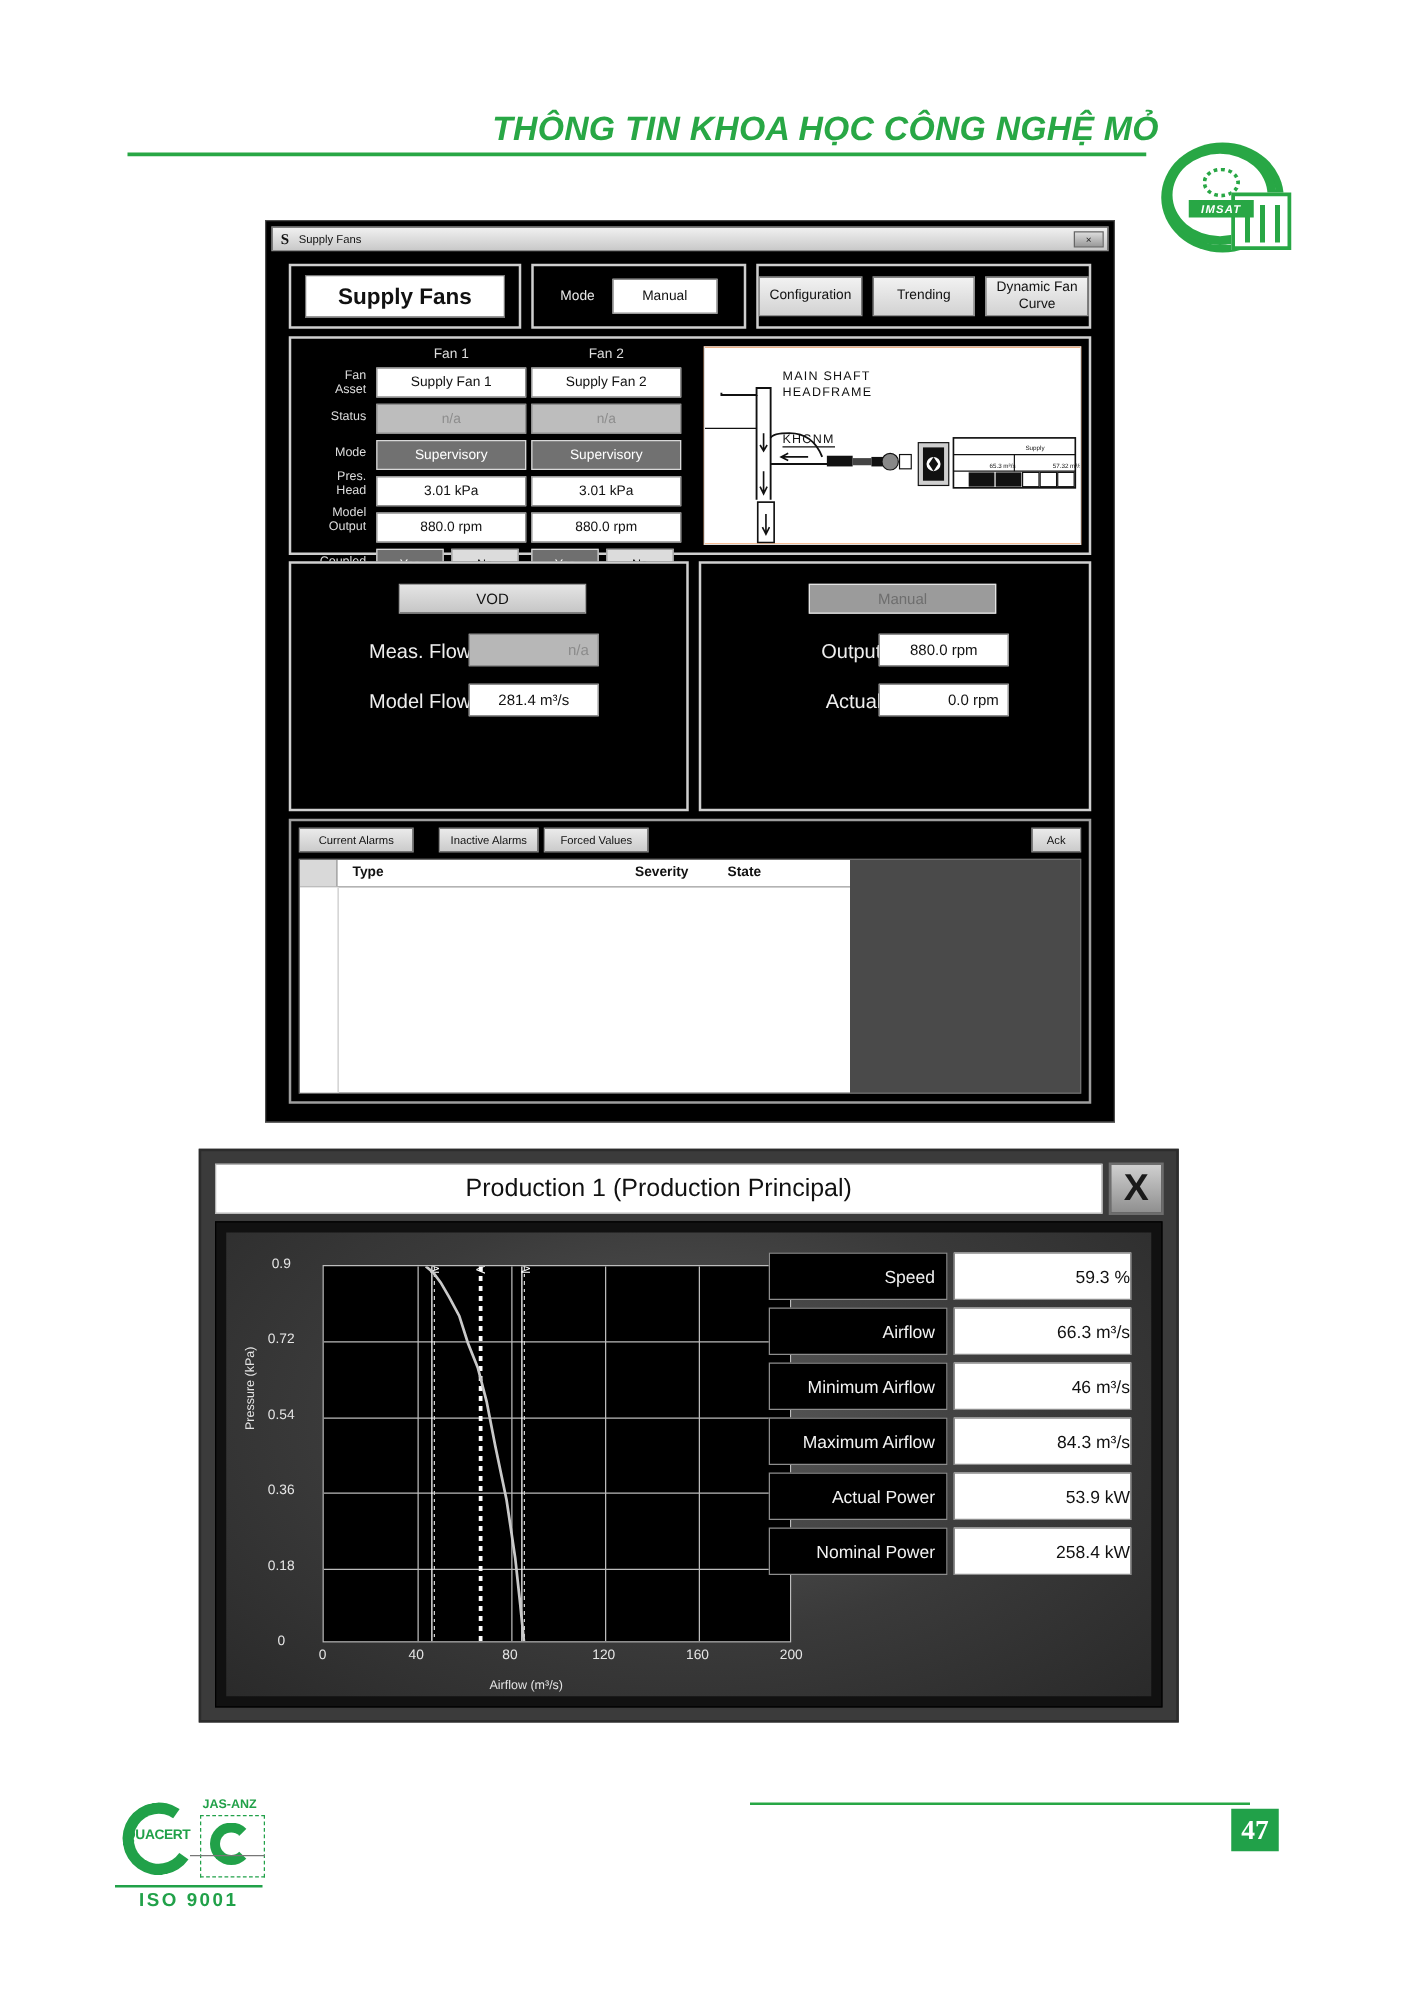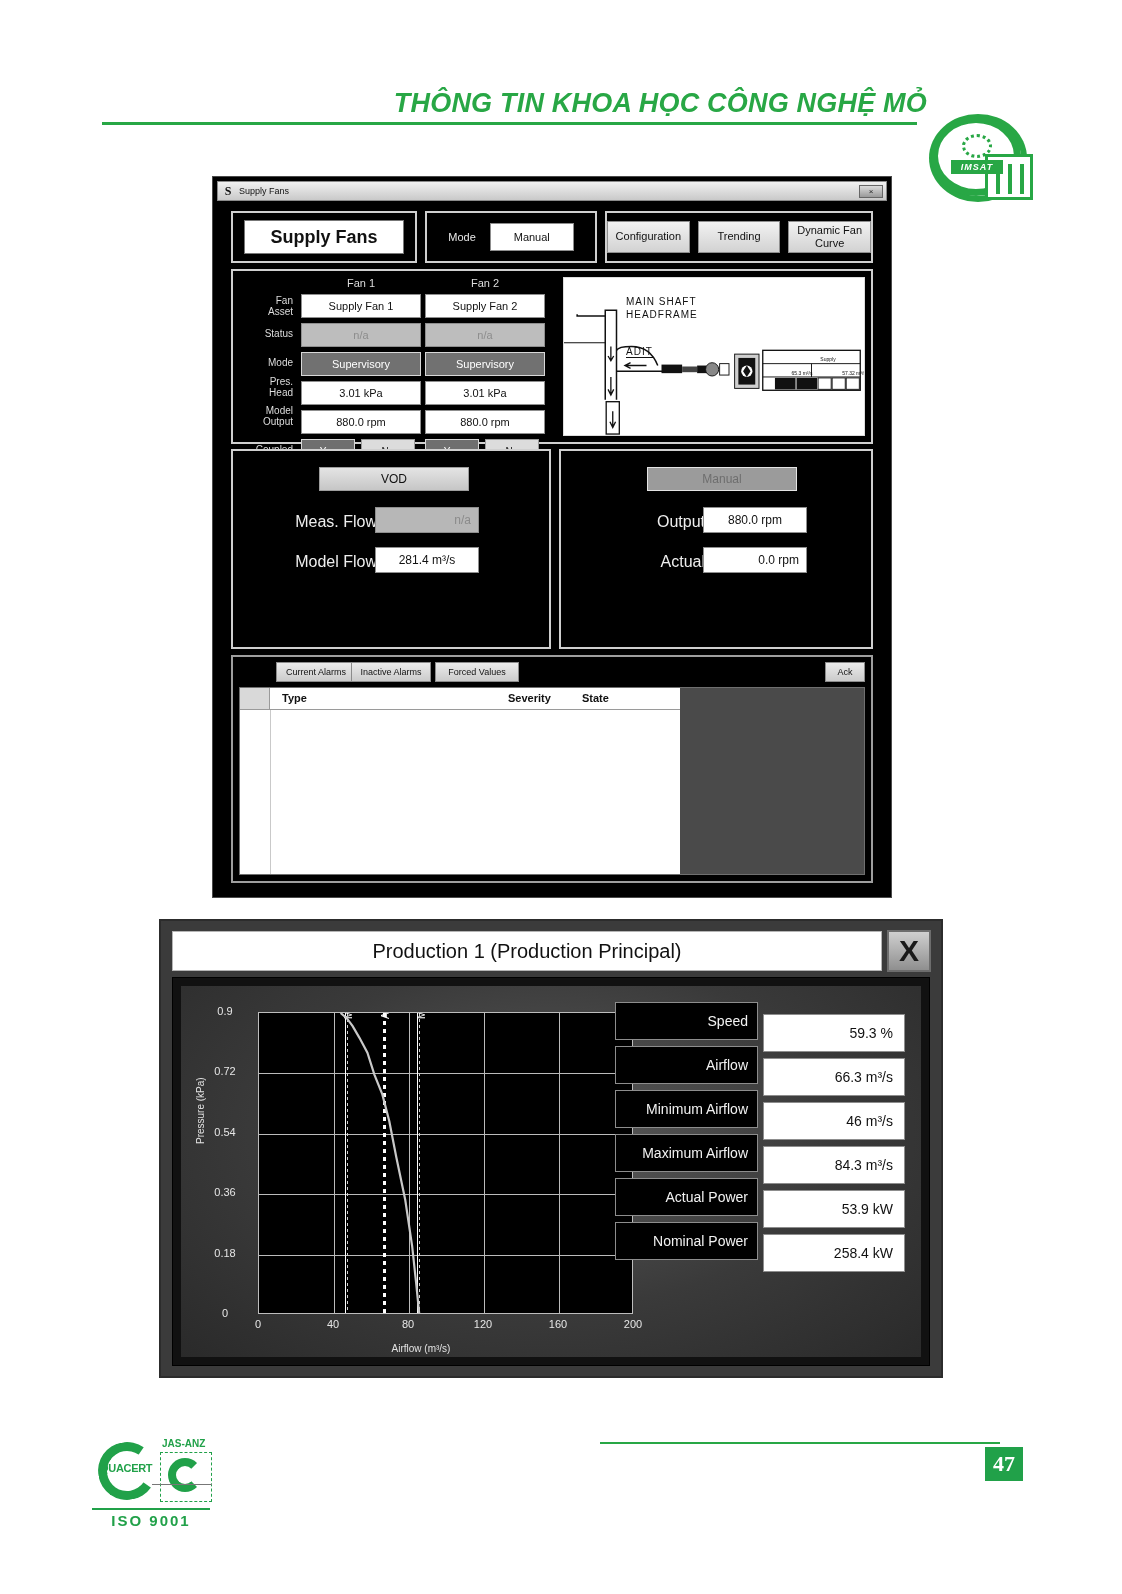--- a/index.html
+++ b/index.html
@@ -156,21 +156,21 @@
   .panelD{
     position:absolute;left:14px;top:452px;right:14px;bottom:10px;
     background:#000;border:2px solid #9e9e9e;box-sizing:border-box;
   }
   .al-tabs{position:absolute;left:6px;top:5px;right:6px;height:22px;}
   .al-tab{
     position:absolute;height:20px;background:linear-gradient(#ebebeb,#cbcbcb);
     border:1px solid #8b8b8b;box-sizing:border-box;font-size:9px;color:#111;
     display:flex;align-items:center;justify-content:center;
   }
-  .al-tab.t0{left:0;width:80px;margin-left:37px;}
+  .al-tab.t0{left:0;width:92px;}
   .al-tab.t1{left:112px;width:80px;}
   .al-tab.t2{left:196px;width:84px;}
   .al-ack{
     position:absolute;right:0;top:0;width:40px;height:20px;
     background:linear-gradient(#ebebeb,#cbcbcb);border:1px solid #8b8b8b;box-sizing:border-box;
     font-size:9px;color:#111;display:flex;align-items:center;justify-content:center;
   }
   .al-table{
     position:absolute;left:6px;top:30px;right:6px;bottom:6px;background:#4a4a4a;
     border:1px solid #6f6f6f;box-sizing:border-box;
@@ -242,23 +242,23 @@
   
   .ctable{position:absolute;right:16px;top:16px;width:290px;}
   .ctrow{position:relative;height:40px;margin-bottom:4px;}
   .ctkey{
     position:absolute;left:0;top:0;width:143px;height:38px;background:#000;
     border:1px solid #8d8d8d;box-sizing:border-box;
     display:flex;align-items:center;justify-content:flex-end;padding-right:9px;
     font-size:14px;color:#f2f2f2;
   }
   .ctval{
-    position:absolute;left:148px;right:0;top:12px;height:38px;background:#fff;
+    position:absolute;left:148px;right:0;top:0;height:38px;background:#fff;
     border:1px solid #8d8d8d;box-sizing:border-box;
-    display:flex;align-items:center;justify-content:flex-end;padding-right:11px;
+    display:flex;align-items:center;justify-content:flex-end;padding-right:0;
     font-size:14px;color:#111;
   }
 
   
   .footer{position:absolute;left:0;top:1410px;width:1122px;height:140px;}
   .foot-rule{position:absolute;left:600px;top:32px;width:400px;height:2px;background:#28a745;}
   .foot-txt{
     position:absolute;left:600px;top:40px;width:400px;text-align:center;
     color:#1f8f45;font-weight:bold;font-size:22px;
     font-family:"Liberation Serif",serif;white-space:nowrap;
@@ -401,21 +401,21 @@
           <line x1="212" y1="104" x2="316" y2="104" stroke="#111"></line>
           <line x1="264" y1="90" x2="264" y2="104" stroke="#111"></line>
           <rect x="225" y="105" width="22" height="12" fill="#111"></rect>
           <rect x="248" y="105" width="22" height="12" fill="#111"></rect>
           <rect x="271" y="105" width="14" height="12" fill="#fff" stroke="#111"></rect>
           <rect x="286" y="105" width="14" height="12" fill="#fff" stroke="#111"></rect>
           <rect x="301" y="105" width="14" height="12" fill="#fff" stroke="#111"></rect>
         </svg>
         <div style="position:absolute;left:62px;top:18px;font-size:10px;color:#111;font-family:'Liberation Sans',sans-serif;letter-spacing:1px;">MAIN  SHAFT</div>
         <div style="position:absolute;left:62px;top:31px;font-size:10px;color:#111;font-family:'Liberation Sans',sans-serif;letter-spacing:1px;">HEADFRAME</div>
-        <div style="position:absolute;left:62px;top:68px;font-size:10px;color:#111;font-family:'Liberation Sans',sans-serif;letter-spacing:1px;border-bottom:1px solid #111;">ADIT</div>
+        <div style="position:absolute;left:62px;top:68px;font-size:10px;color:#111;font-family:'Liberation Sans',sans-serif;letter-spacing:1px;border-bottom:1px solid #111;">KHCNM</div>
         <div style="position:absolute;left:212px;top:78px;width:104px;text-align:center;font-size:5px;color:#111;">Supply</div>
         <div style="position:absolute;left:214px;top:92px;width:48px;text-align:center;font-size:5px;color:#111;">65.3 m³/s</div>
         <div style="position:absolute;left:266px;top:92px;width:48px;text-align:center;font-size:5px;color:#111;">57.32 m³/s</div>
       </div>
     </div>
 
     <div class="panelB">
       <div class="hdrbtn">VOD</div>
       <div class="frow-l" style="top:62px;">Meas. Flow</div>
       <div class="frow-v dim right" style="top:56px;">n/a</div>

